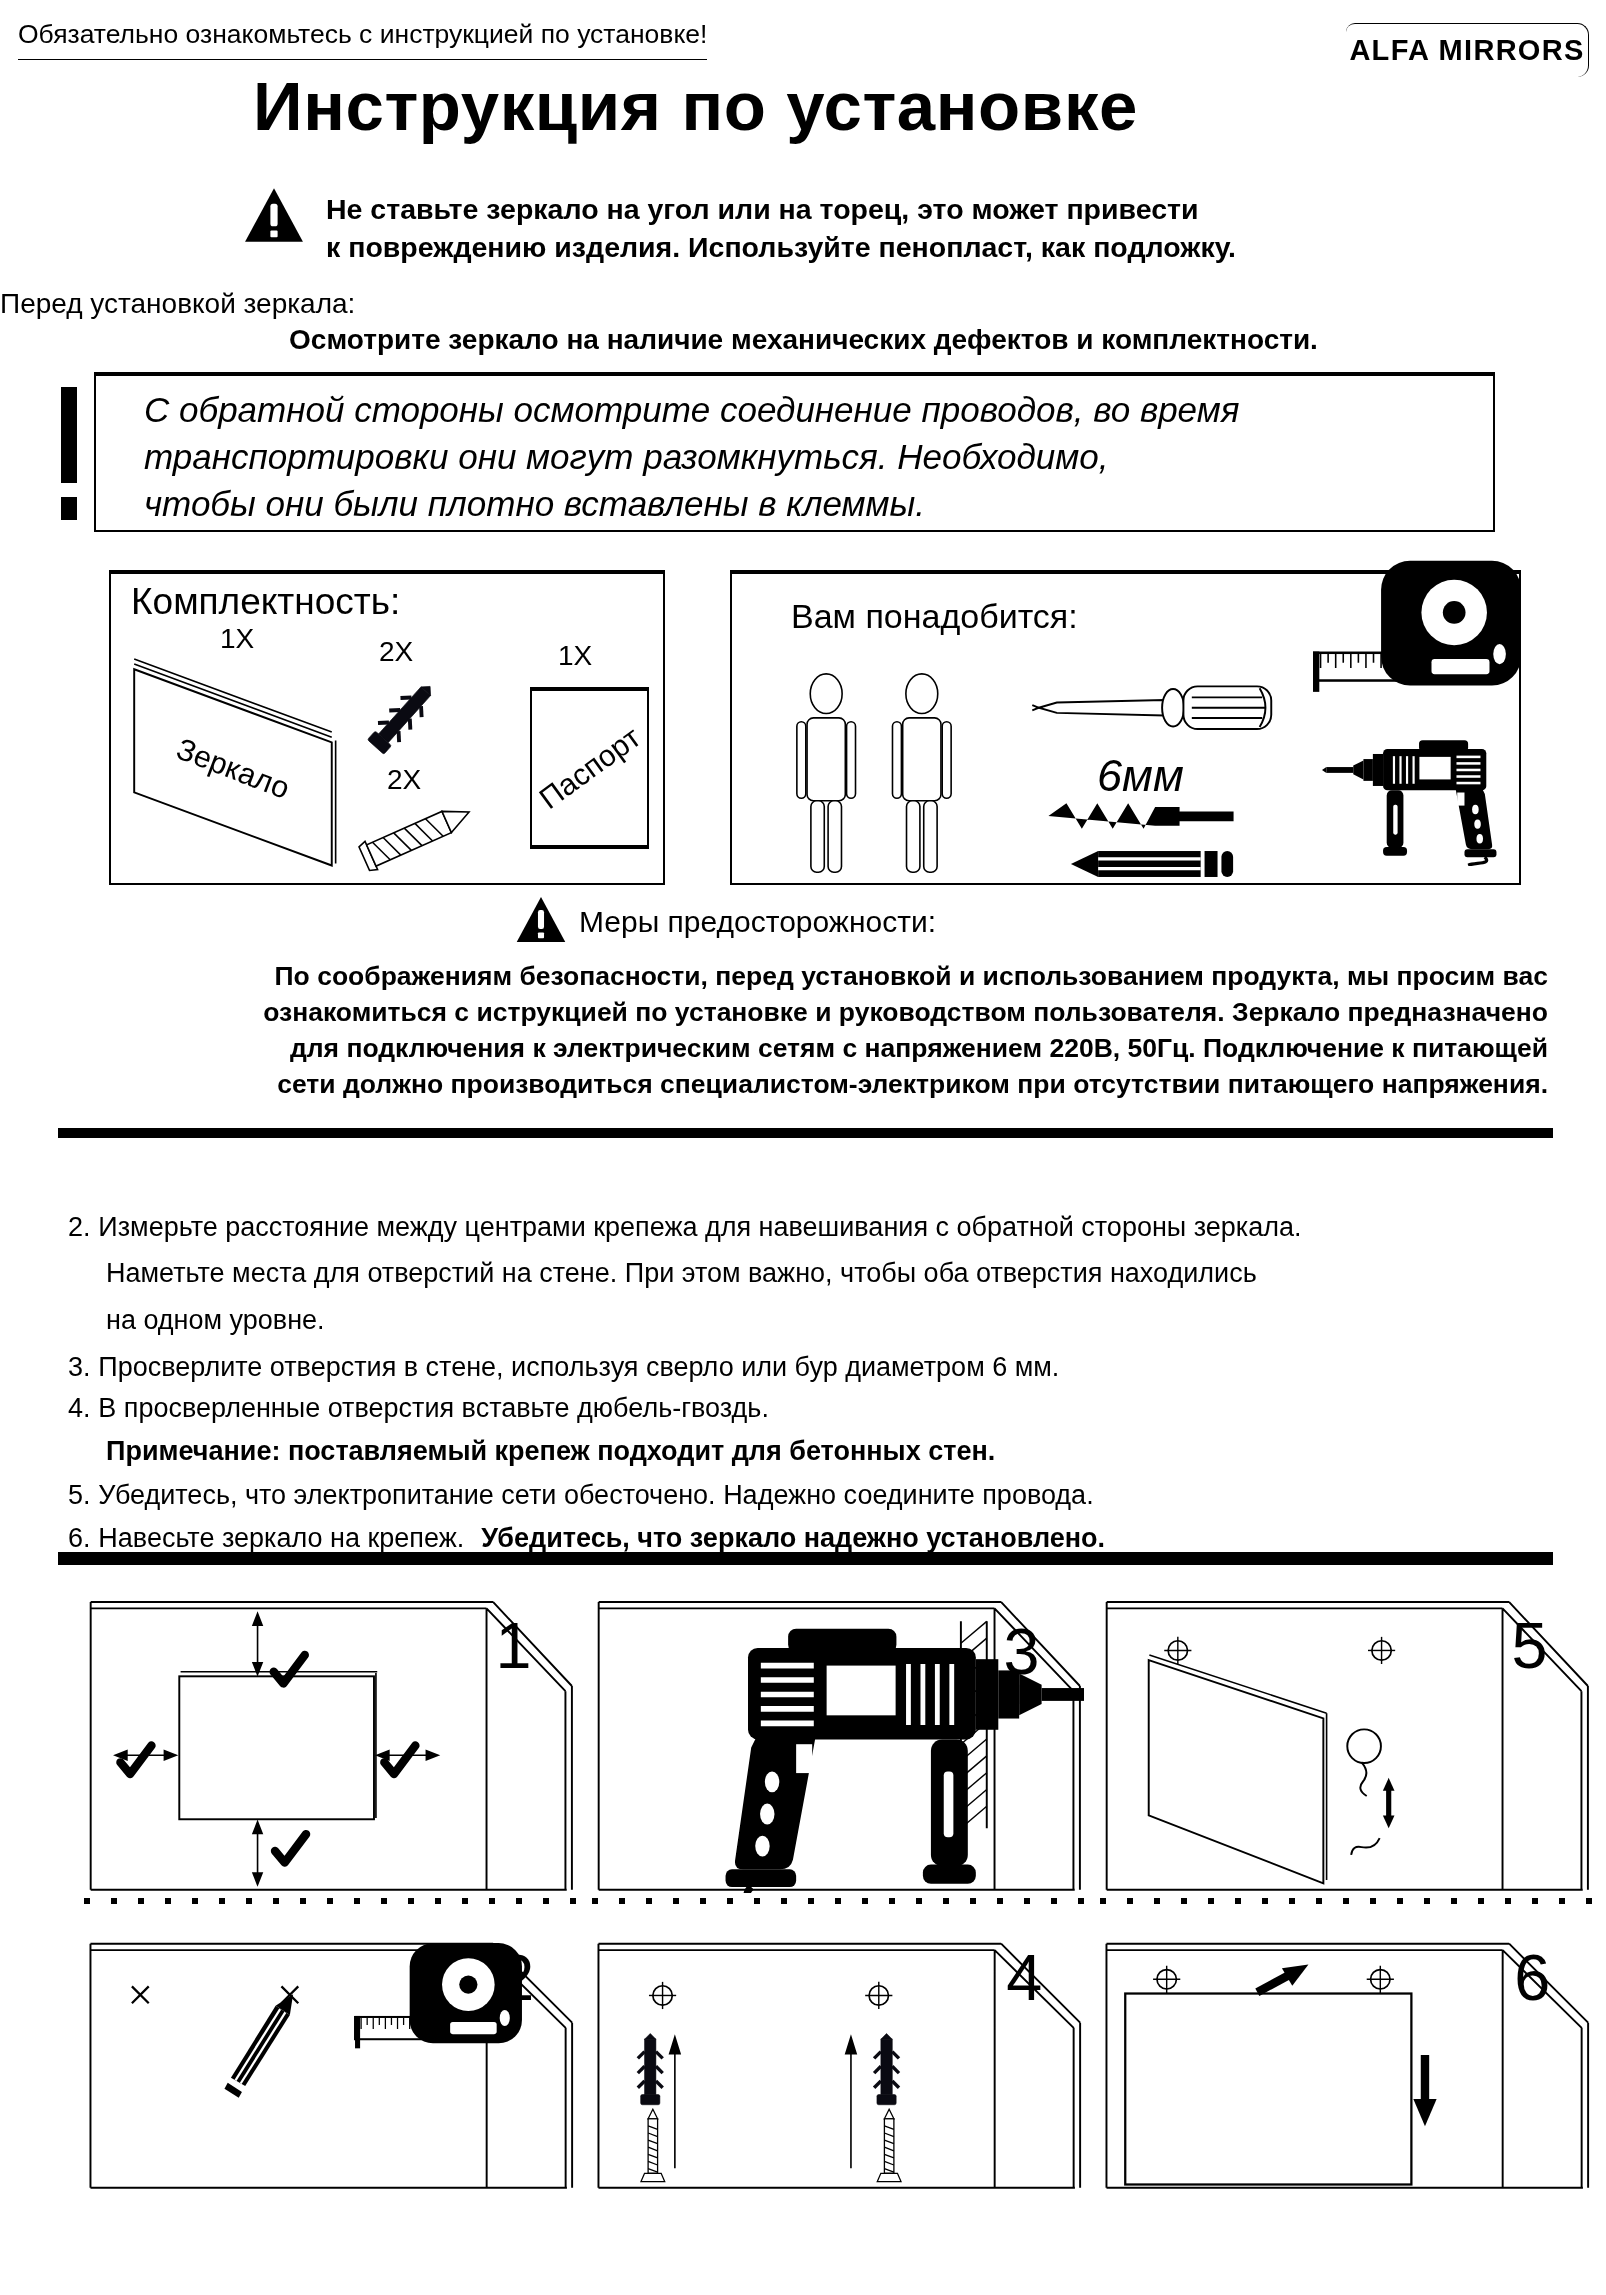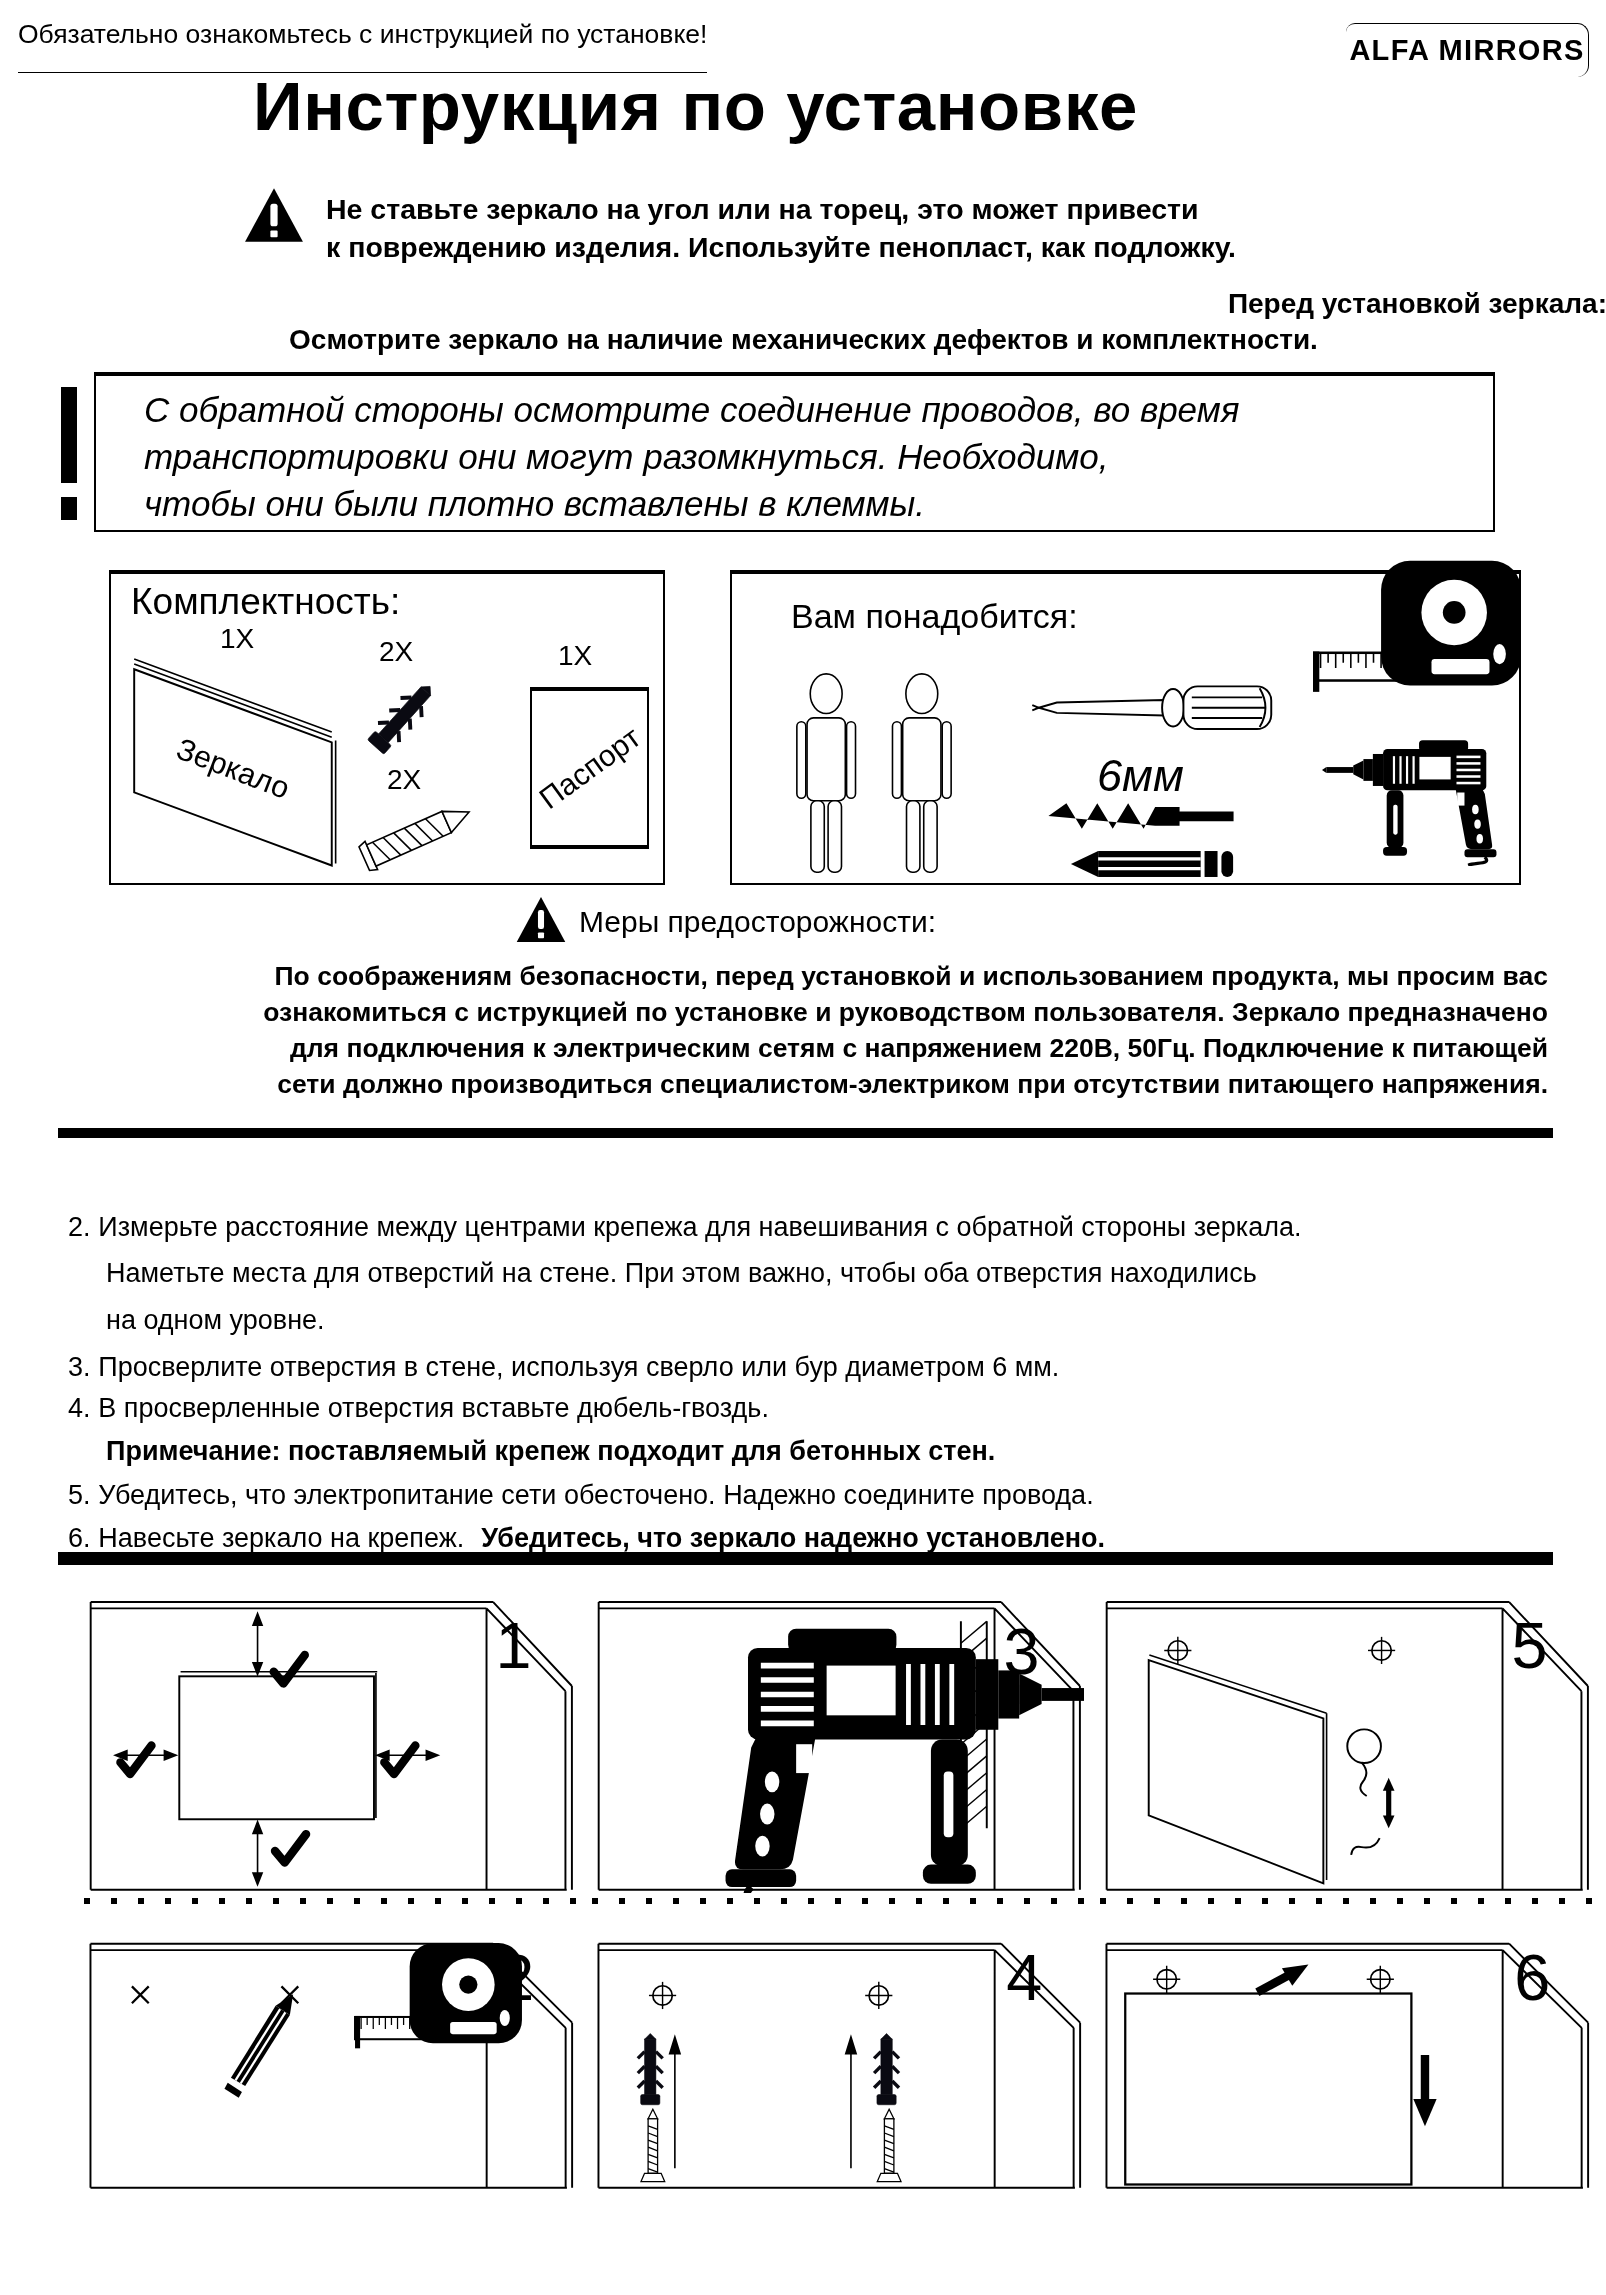--- a/index.html
+++ b/index.html
@@ -1,26 +1,26 @@
 <!DOCTYPE html>
 <html style="font-size:10.4px"><head>
 <meta charset="utf-8">
 <style>
   html,body{margin:0;padding:0;background:#fff;}
   .page{position:relative;width:1607px;height:2295px;background:#fff;overflow:hidden;
         font-family:"Liberation Sans",sans-serif;color:#000;}
   .abs{position:absolute;}
   .bold{font-weight:bold;}
-  .header-note{left:18px;top:19.4px;font-size:26.5px;border-bottom:1.9px solid #000;padding-bottom:22px;}
+  .header-note{left:18px;top:19.4px;font-size:26.5px;border-bottom:1.9px solid #000;padding-bottom:9px;}
   .brand{left:1346px;top:23px;width:242px;height:53px;border:1.9px solid #000;border-left:none;border-bottom:none;
          border-radius:9px 11.7px 11.7px 0;display:flex;align-items:center;justify-content:center;}
   .brand span{font-size:29px;font-weight:600;letter-spacing:1.3px;}
   .page-title{left:0;top:67px;width:1391px;text-align:center;font-size:69px;font-weight:bold;letter-spacing:0.6px;}
   .warn1-text{left:318px;top:190px;font-size:28.5px;font-weight:bold;line-height:38px;margin-left:8px;}
-  .preinstall1{left:0;top:288px;width:1607px;text-align:right;font-size:28px;font-weight:bold;}
+  .preinstall1{left:0;top:288px;width:1607px;text-align:left;font-size:28px;font-weight:normal;}
   .preinstall2{left:0;top:324px;width:1607px;text-align:center;font-size:28px;font-weight:bold;}
   .bang-bar{left:61px;top:387px;width:16px;height:96px;background:#000;}
   .bang-dot{left:61px;top:497px;width:16px;height:22.7px;background:#000;}
   .important-box{left:94px;top:372px;width:1397px;height:154px;border:2.6px solid #000;border-top-width:4.5px;}
   .important-text{left:144px;top:386px;font-size:35px;font-style:italic;font-weight:normal;line-height:47px;}
   .kit-box{left:109px;top:570px;width:552px;height:309px;border:2.6px solid #000;border-top-width:4.5px;}
   .tools-box{left:730px;top:570px;width:787px;height:309px;border:2.6px solid #000;border-top-width:4.5px;}
   .kit-title{left:131px;top:581px;font-size:37px;}
   .tools-title{left:791px;top:597px;font-size:34px;}
   .qty{font-size:28px;}

